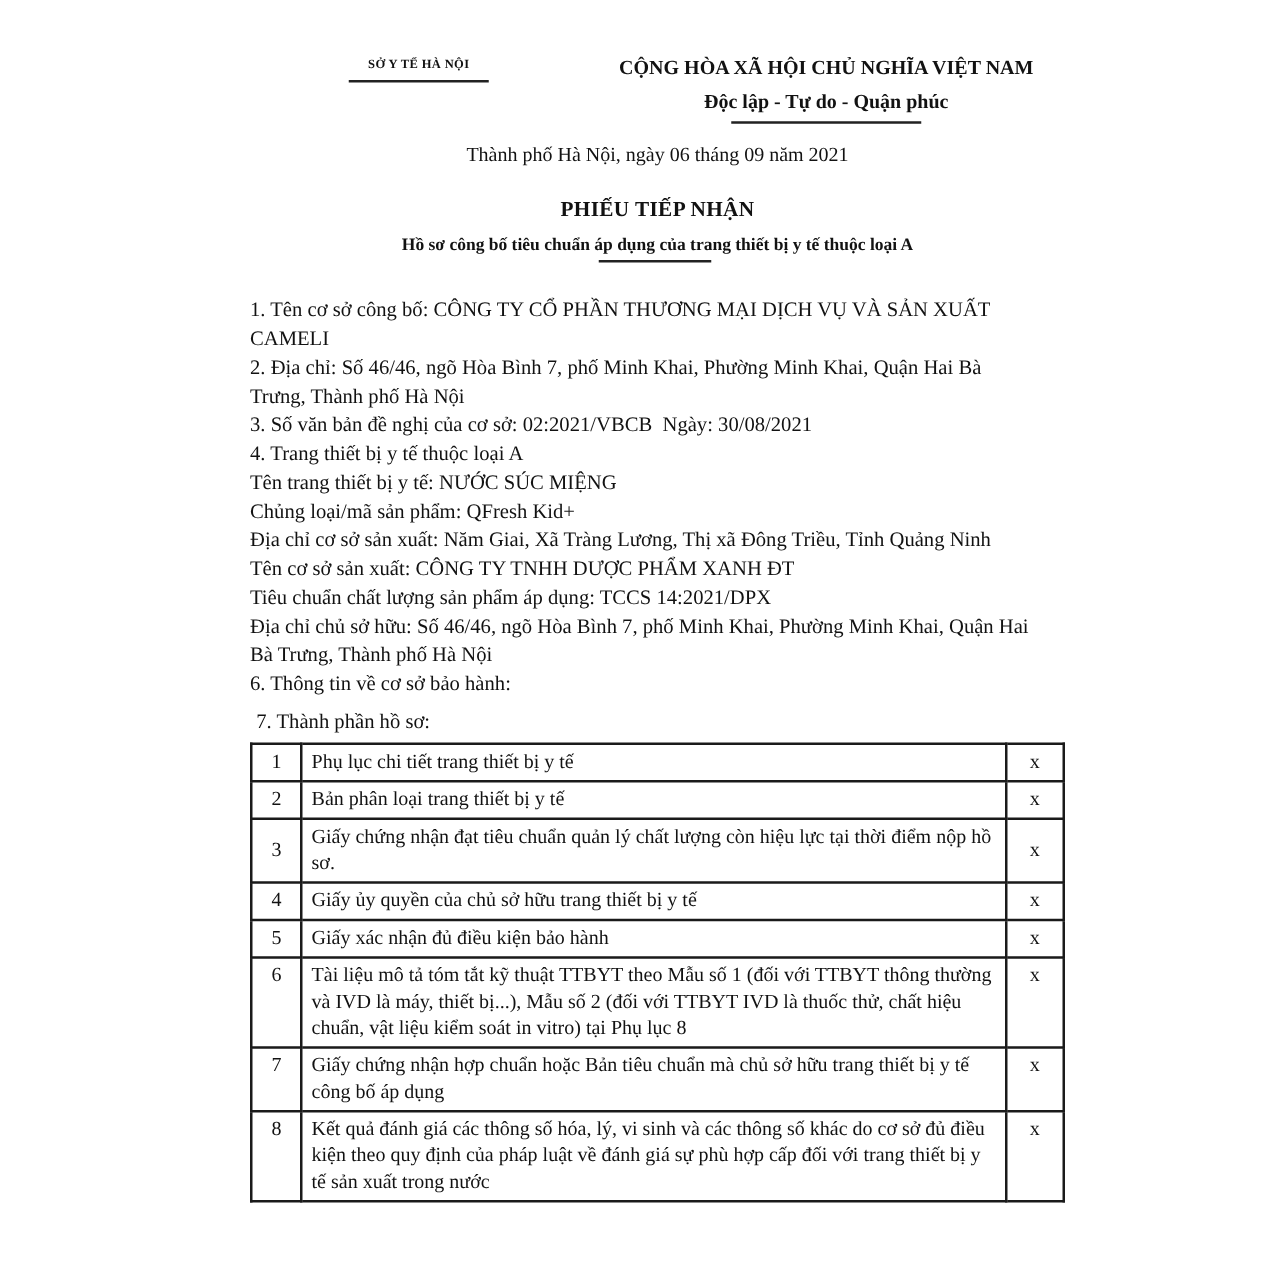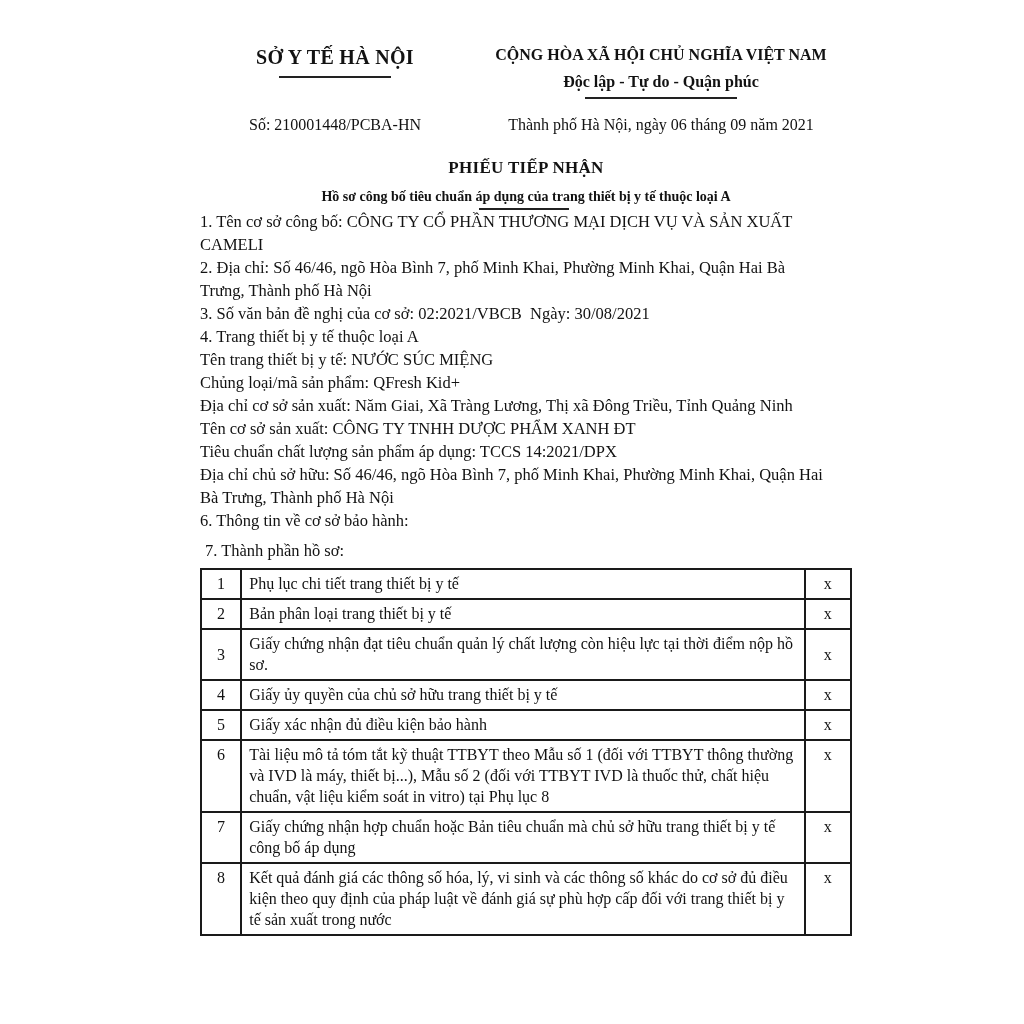--- a/index.html
+++ b/index.html
@@ -29,21 +29,21 @@
   .header-left {
     width: 270px;
     text-align: center;
   }
   .header-right {
     flex: 1;
     text-align: center;
   }
   .org-name {
     font-weight: bold;
-    font-size: 20px;
+    font-size: 10px;
     letter-spacing: 0.3px;
     white-space: nowrap;
   }
   .org-underline {
     width: 112px;
     border-top: 2px solid #222;
     margin: 7px auto 0 auto;
   }
   .national-title {
     font-weight: bold;
@@ -95,20 +95,21 @@
     white-space: nowrap;
   }
   .subtitle-underline {
     width: 90px;
     border-top: 2px solid #222;
     margin: 3px auto 0 auto;
     transform: translateX(-2px);
   }
   
   .body-text {
+    margin-top: 26px;
     width: 624px;
   }
   .body-text p {
     margin: 0;
     font-size: 16.5px;
     line-height: 23px;
     white-space: pre-wrap;
   }
   .body-text p.gap-before {
     margin-top: 7px;
@@ -149,21 +150,20 @@
       <div class="org-underline"></div>
     </div>
     <div class="header-right">
       <div class="national-title">CỘNG HÒA XÃ HỘI CHỦ NGHĨA VIỆT NAM</div>
       <div class="national-motto">Độc lập - Tự do - Quận phúc</div>
       <div class="motto-underline"></div>
     </div>
   </div>
 
   <div class="ref-row">
-    <div class="ref-left">Số: 210001448/PCBA-HN</div>
     <div class="ref-right">Thành phố Hà Nội, ngày 06 tháng 09 năm 2021</div>
   </div>
 
   <div class="title-block">
     <div class="form-title">PHIẾU TIẾP NHẬN</div>
     <div class="form-subtitle">Hồ sơ công bố tiêu chuẩn áp dụng của trang thiết bị y tế thuộc loại A</div>
     <div class="subtitle-underline"></div>
   </div>
 
   <div class="body-text">

